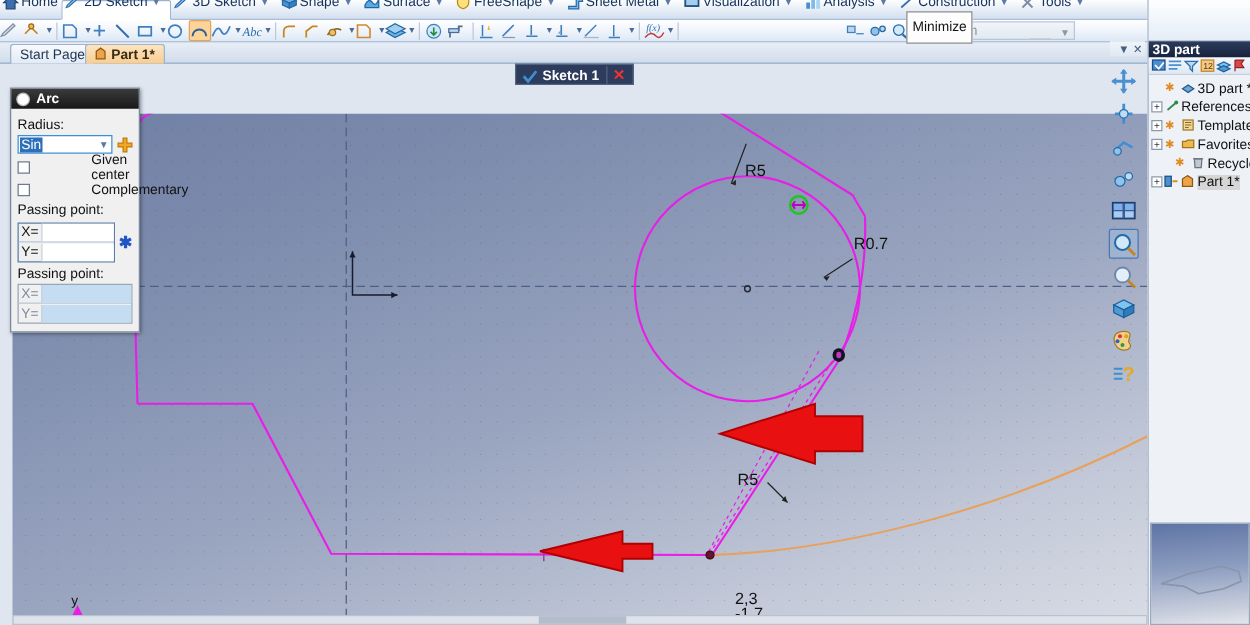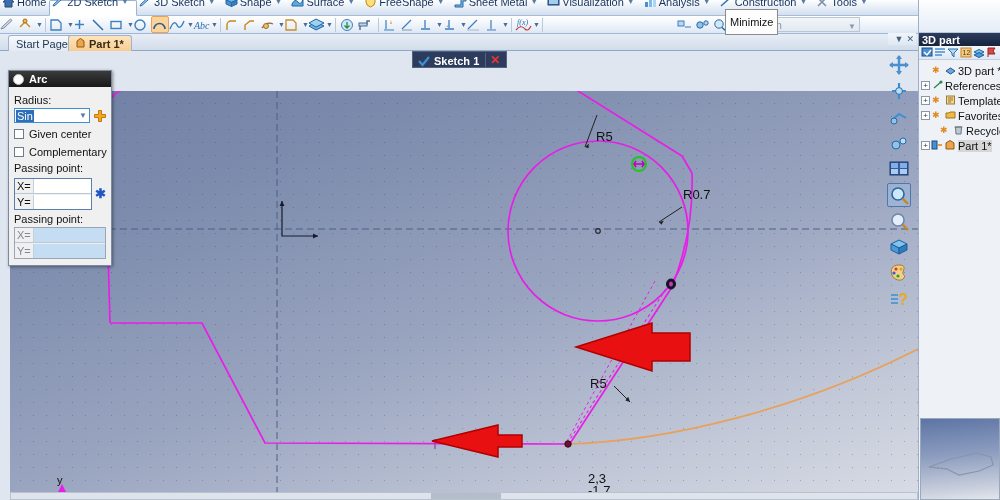--- a/index.html
+++ b/index.html
@@ -79,21 +79,21 @@
      background:#fff; margin-right:5px; position:relative; flex:none; }
   .radio.on::after { content:""; position:absolute; left:2px; top:2px; width:4px; height:4px;
      border-radius:50%; background:#111; }
   .flabel { font-size:11px; color:#111; margin:3px 0 2px; }
   .combowrap { display:flex; align-items:center; gap:4px; }
   .combo { flex:1; height:15px; border:1px solid #3c8fd4; background:#fff; display:flex;
      align-items:center; justify-content:space-between; padding:0 2px 0 1px; }
   .combo .val { background:#2d6fb8; color:#fff; font-size:11px; padding:0 1px;text-align:center; }
   .combo .cv { color:#5b7ba5; font-size:8px; }
   .plusbtn { width:12px; height:12px; position:relative; flex:none; }
-  .chkrow { display:flex; align-items:center; height:15px; font-size:11px; color:#111; margin-top:3px;}
+  .chkrow { display:flex; align-items:center; height:15px; font-size:11px; color:#111; margin-top:3px;gap:44px;}
   .chk { width:10px; height:10px; border:1px solid #6d7b8c; background:#fff; margin-right:5px; flex:none;}
   .ptbox { border:1px solid #5b7fa8; margin-top:2px; }
   .ptbox .pr { display:flex; align-items:center; height:15px; border-bottom:1px solid #b8c6d6; }
   .ptbox .pr:last-child { border-bottom:none; }
   .ptbox .pk { width:18px; font-size:11px; color:#111; padding-left:2px; }
   .ptbox .pv { flex:1; height:14px; background:#fff; border-left:1px solid #c3cfdc; }
   .ptbox.dis { border-color:#9aa6b4; }
   .ptbox.dis .pk { color:#7d8a98; }
   .ptbox.dis .pv { background:#c5ddf2; }
   .star { color:#1f56c4; font-weight:bold; font-size:13px; }

